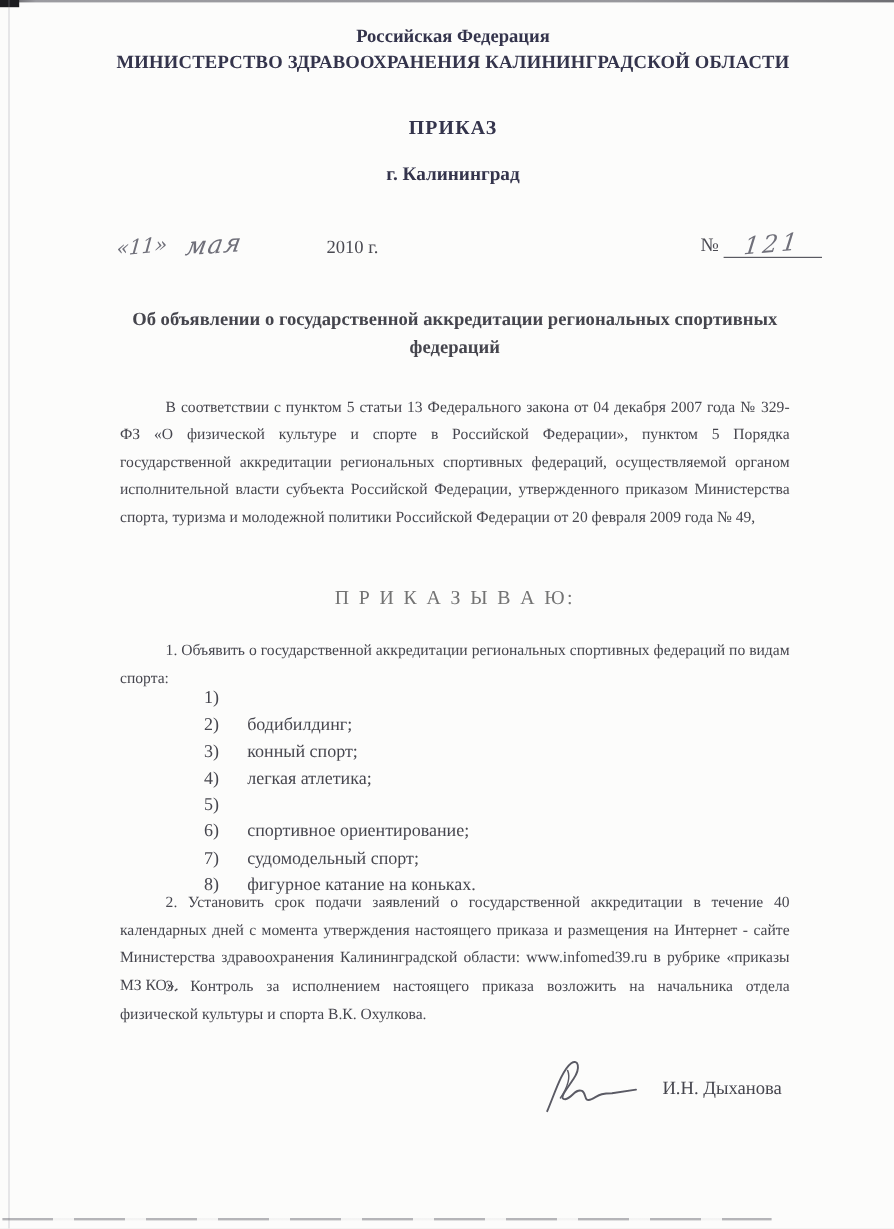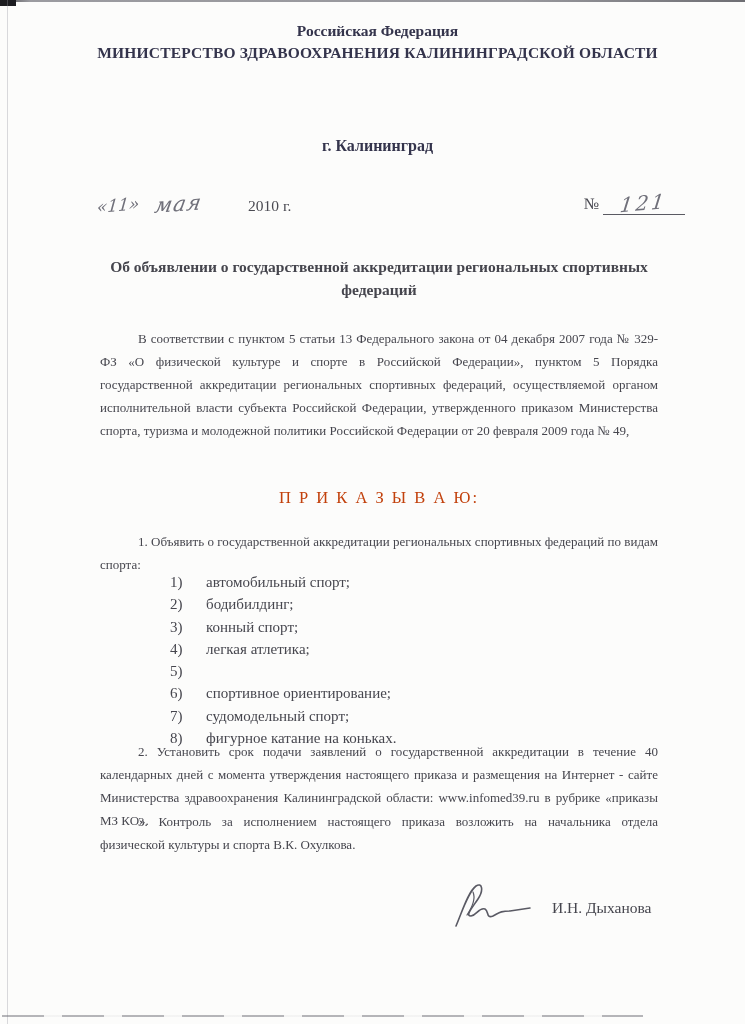--- a/index.html
+++ b/index.html
@@ -44,38 +44,38 @@
   .date-row { position: absolute; top: 190px; left: 97px; right: 60px; height: 34px; }
   .date-left { position: absolute; left: 0; top: 2px; font-size: 15.5px; white-space: nowrap; }
   .hand {
     font-family: "DejaVu Serif", serif;
     font-style: italic;
     color: #70707a;
     display: inline-block;
   }
   .hand-day { font-size: 17px; transform: rotate(-5deg) skewX(-10deg); }
   .hand-month { font-size: 21px; transform: rotate(-4deg) skewX(-14deg); margin-left: 12px; letter-spacing: 1px; }
-  .date-year { margin-left: 42px; color: #4a4a52; }
+  .date-year { margin-left: 66px; color: #4a4a52; }
   .num-block { position: absolute; right: 0; top: 0; font-size: 16px; color: #4a4a52; white-space: nowrap; }
   .num-line {
     display: inline-block; width: 82px; margin-left: 4px;
     border-bottom: 1.5px solid #5a5a62; text-align: center;
   }
   .hand-number { font-size: 20px; transform: rotate(-5deg) skewX(-12deg); letter-spacing: 3px; position: relative; top: 1px; }
 
   .subject { position: absolute; top: 255px; left: 100px; width: 558px; font-size: 15.5px; line-height: 23px; font-weight: bold; }
 
   .para {
     position: absolute; left: 100px; width: 558px;
     font-size: 13px; line-height: 23px;
     text-align: justify; text-indent: 38px;
     color: #46464e;
   }
   .p1 { top: 327px; }
-  .order-word { position: absolute; top: 488px; left: 100px; width: 558px; font-size: 16.5px; letter-spacing: 2px; color: #c2410c; }
+  .order-word { position: absolute; top: 488px; left: 100px; width: 558px; font-size: 16.5px; letter-spacing: 2px; color: #737373; }
   .p-item1 { top: 530px; }
   .sports { position: absolute; top: 571px; left: 170px; font-size: 15px; line-height: 22.3px; color: #46464e; }
   .sport-row { display: flex; }
   .sport-num { width: 36px; }
   .p2 { top: 740px; }
   .p3 { top: 810px; }
   .sig-title { position: absolute; top: 899px; left: 100px; font-size: 15.5px; color: #46464e; }
   .sig-name { position: absolute; top: 899px; left: 552px; font-size: 15.5px; color: #46464e; }
   .sig-ink { position: absolute; top: 880px; left: 440px; }
 </style>
@@ -84,20 +84,21 @@
 
 <div class="page">
 
   <div class="edge-top"></div>
   <div class="corner-mark"></div>
   <div class="edge-left"></div>
   <div class="edge-bottom"></div>
 
   <div class="hdr-block hdr1 center bold-head">Российская Федерация</div>
   <div class="hdr-block hdr2 center bold-head">МИНИСТЕРСТВО ЗДРАВООХРАНЕНИЯ КАЛИНИНГРАДСКОЙ ОБЛАСТИ</div>
+  <div class="hdr-block doc-type center bold-head">ПРИКАЗ</div>
   <div class="hdr-block city center bold-head">г. Калининград</div>
 
   <div class="date-row">
     <div class="date-left">
       <span class="hand hand-day">«11»</span>
       <span class="hand hand-month">мая</span>
       <span class="date-year">2010 г.</span>
     </div>
     <div class="num-block">
       <span>№</span><span class="num-line"><span class="hand hand-number">121</span></span>
@@ -108,21 +109,20 @@
 
   <div class="para p1">В соответствии с пунктом 5 статьи 13 Федерального закона от 04 декабря 2007 года № 329-ФЗ «О физической культуре и спорте в Российской Федерации», пунктом 5 Порядка государственной аккредитации региональных спортивных федераций, осуществляемой органом исполнительной власти субъекта Российской Федерации, утвержденного приказом Министерства спорта, туризма и молодежной политики Российской Федерации от 20 февраля 2009 года № 49,</div>
 
   <div class="order-word center">П Р И К А З Ы В А Ю:</div>
 
   <div class="para p-item1">1. Объявить о государственной аккредитации региональных спортивных федераций по видам спорта:</div>
 
   <div class="sports">
     <div class="sport-row">
       <span class="sport-num">1)</span>
-      <span>автомобильный спорт;</span>
     </div>
     <div class="sport-row">
       <span class="sport-num">2)</span>
       <span>бодибилдинг;</span>
     </div>
     <div class="sport-row">
       <span class="sport-num">3)</span>
       <span>конный спорт;</span>
     </div>
     <div class="sport-row">

